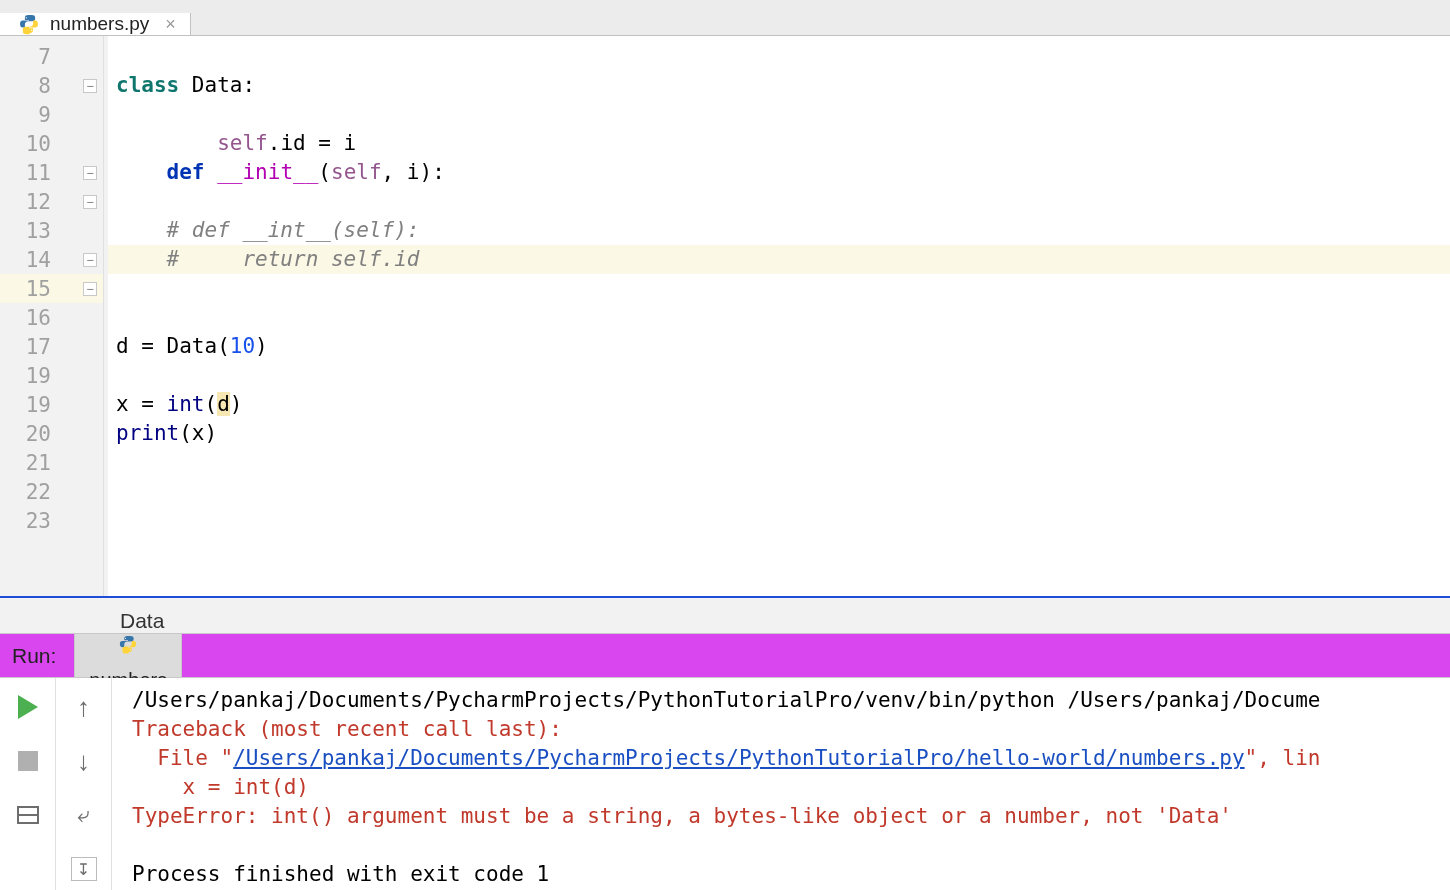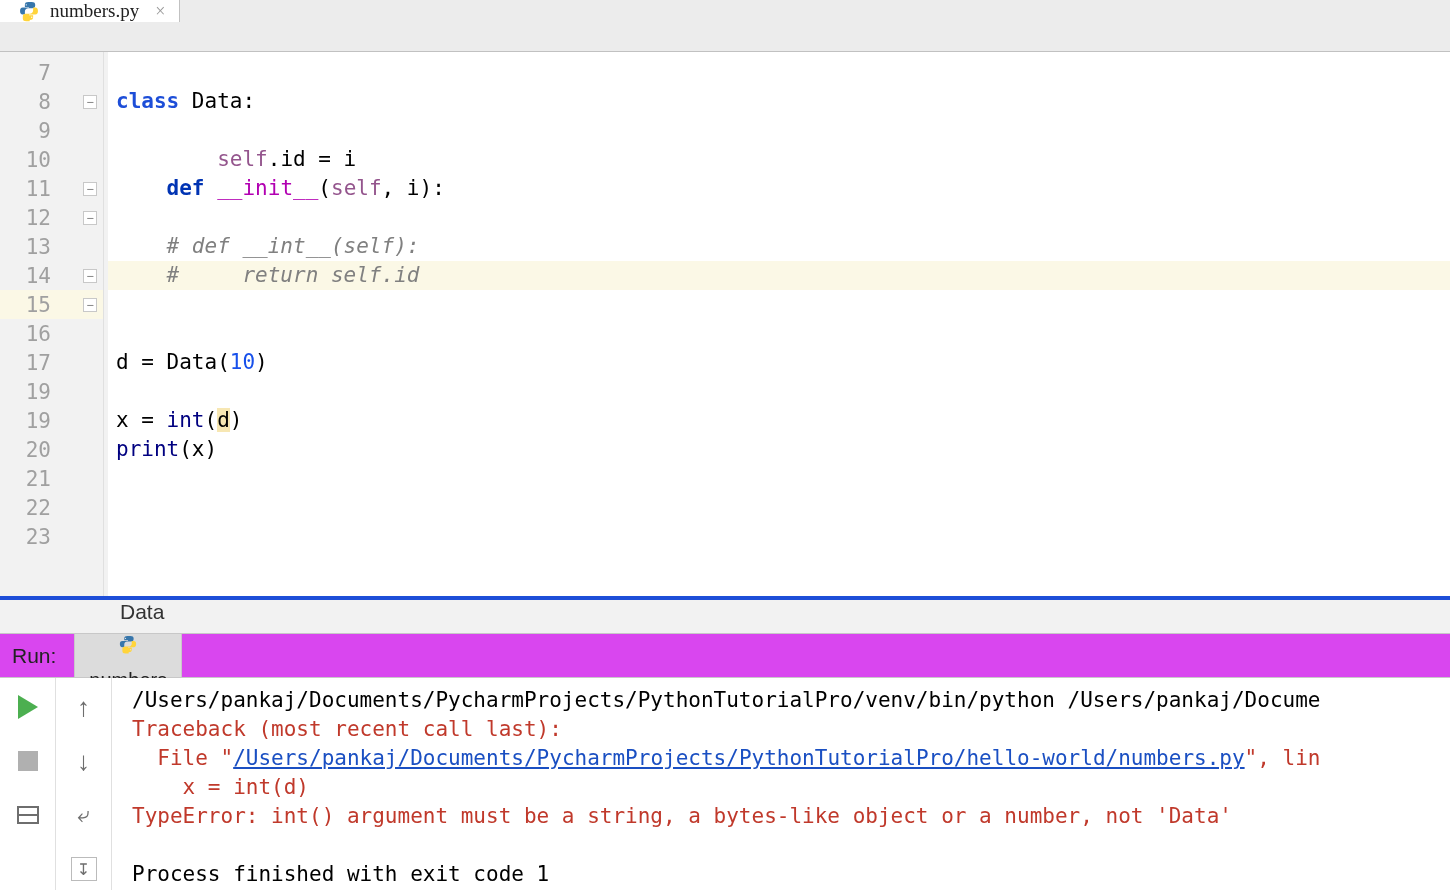--- a/index.html
+++ b/index.html
@@ -9,23 +9,22 @@
       width: 1450px;
       height: 890px;
       overflow: hidden;
       display: flex;
       flex-direction: column;
     }
     .tab-bar {
       background: #ececec;
       border-bottom: 1px solid #c1c1c1;
       display: flex;
-      height: 52px;
-      align-items: flex-start;
-      font-family: Liberation Serif, serif;
+      height: 36px;
+      align-items: flex-end;
     }
     .tab {
       background: #ffffff;
       border-right: 1px solid #c1c1c1;
       display: flex;
       align-items: center;
       padding: 0 14px 0 18px;
       gap: 10px;
       font-size: 19px;
       color: #222;
@@ -91,37 +90,37 @@
       font-size: 21px;
       line-height: 29px;
       height: 29px;
       white-space: pre;
       padding-left: 8px;
       color: #000;
     }
     .code-line.highlighted {
       background: #fbf8e6;
     }
-    .kw { color: #1d4ed8; font-weight: bold; }
+    .kw { color: #0f766e; font-weight: bold; }
     .def { color: #0033b3; font-weight: bold; }
     .dunder { color: #b200b2; }
     .self { color: #94558d; }
     .num { color: #1750eb; }
     .builtin { color: #000080; }
     .comment { color: #808080; font-style: italic; }
     .cls { color: #000; }
     .warn-mark { background: #f7e7b3; }
 
     .breadcrumb-bar {
       background: #f2f2f2;
-      border-top: 4px solid #1d4ed8;
+      border-top: 2px solid #1d4ed8;
       border-bottom: 1px solid #c8c8c8;
       height: 38px;
       display: flex;
-      align-items: flex-start;
+      align-items: flex-end;
       padding-left: 120px;
       font-size: 21px;
       color: #333;
     }
 
     .run-panel-header {
       background: #d946ef;
       border-bottom: 1px solid #c8c8c8;
       height: 44px;
       display: flex;

